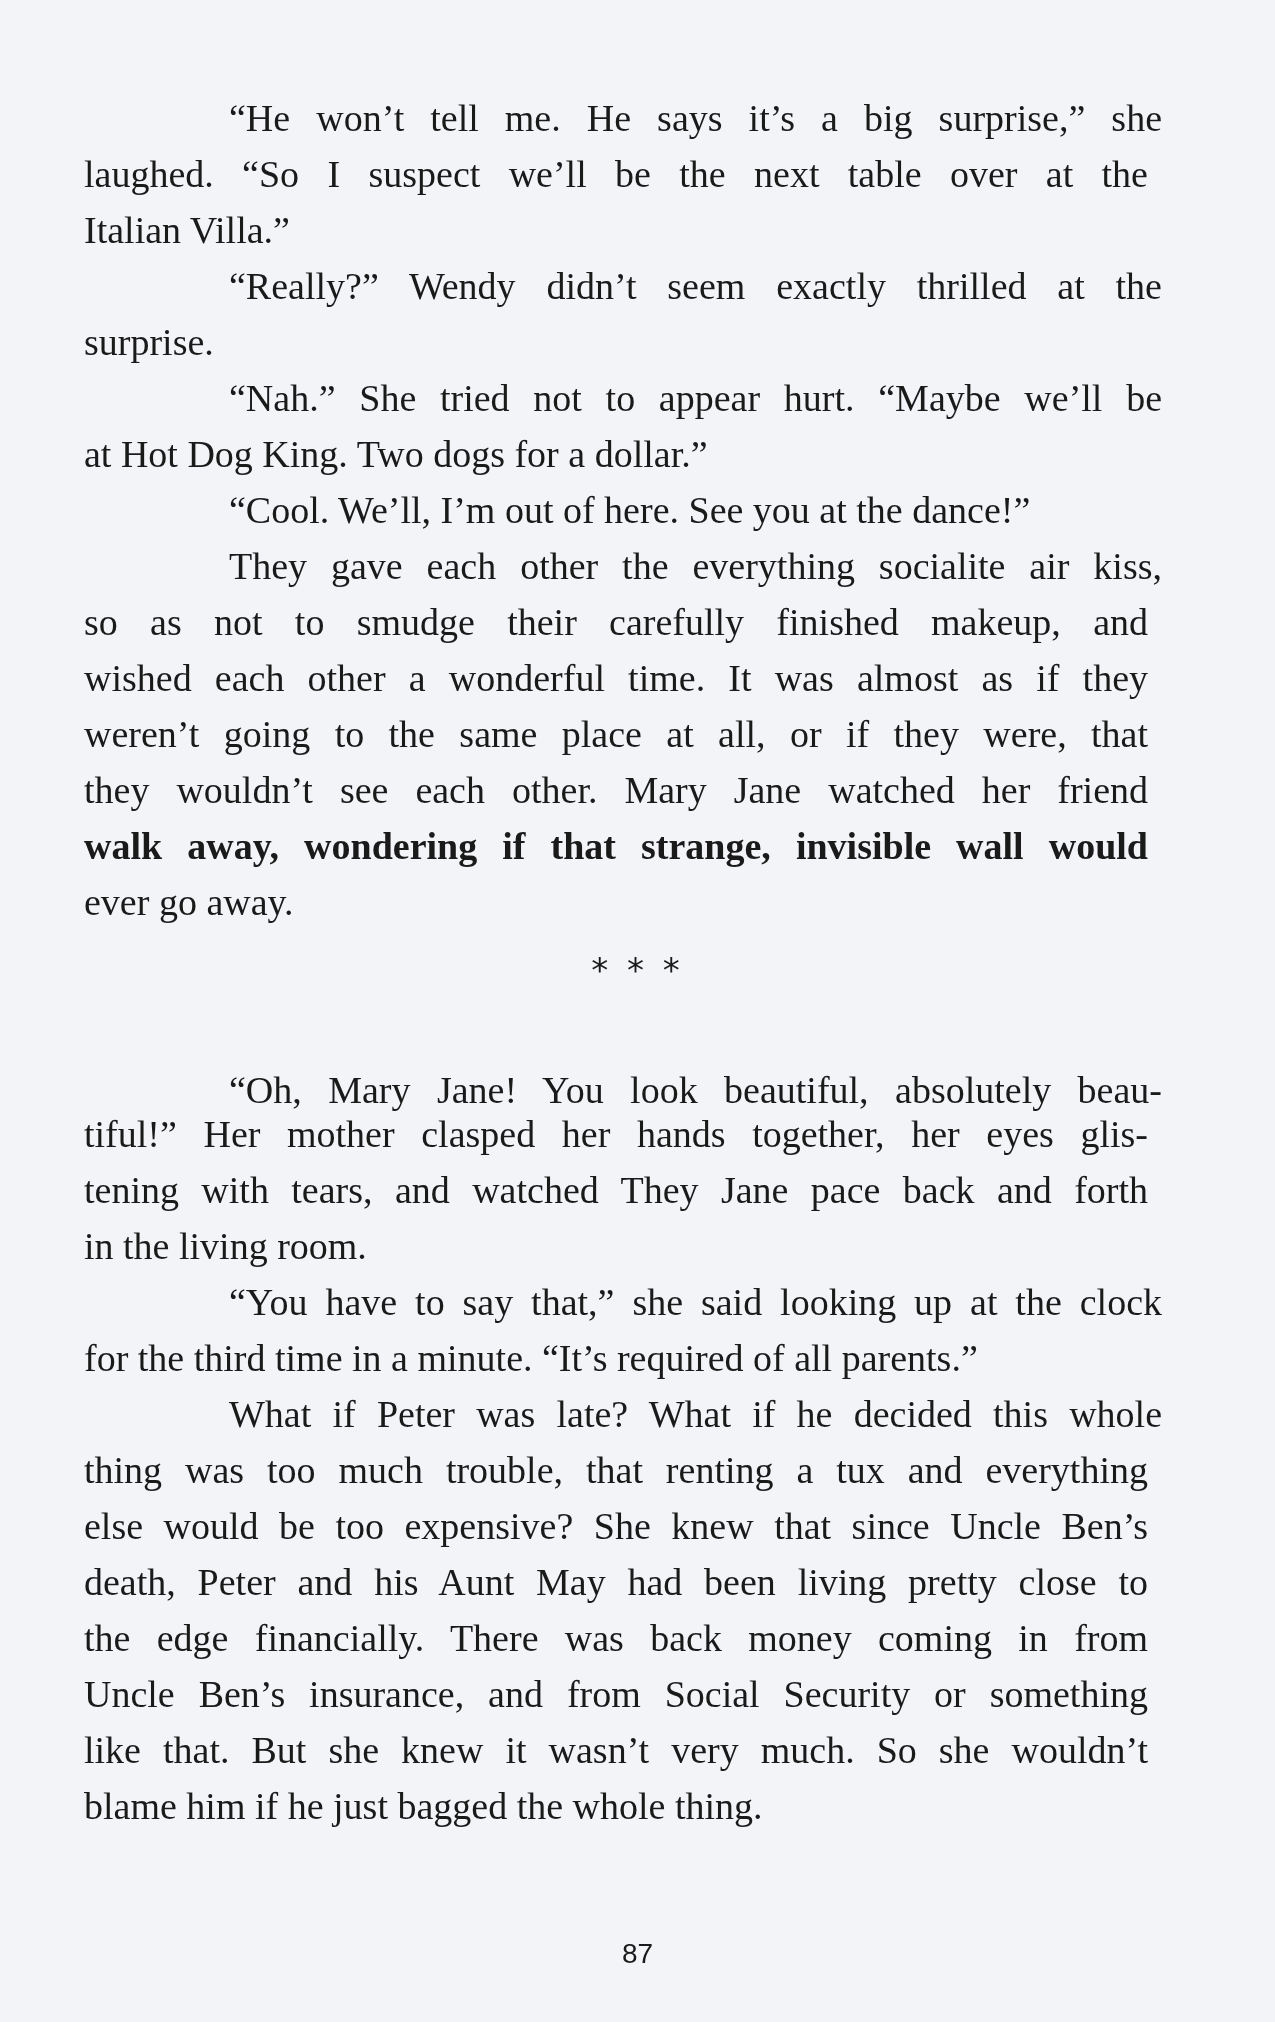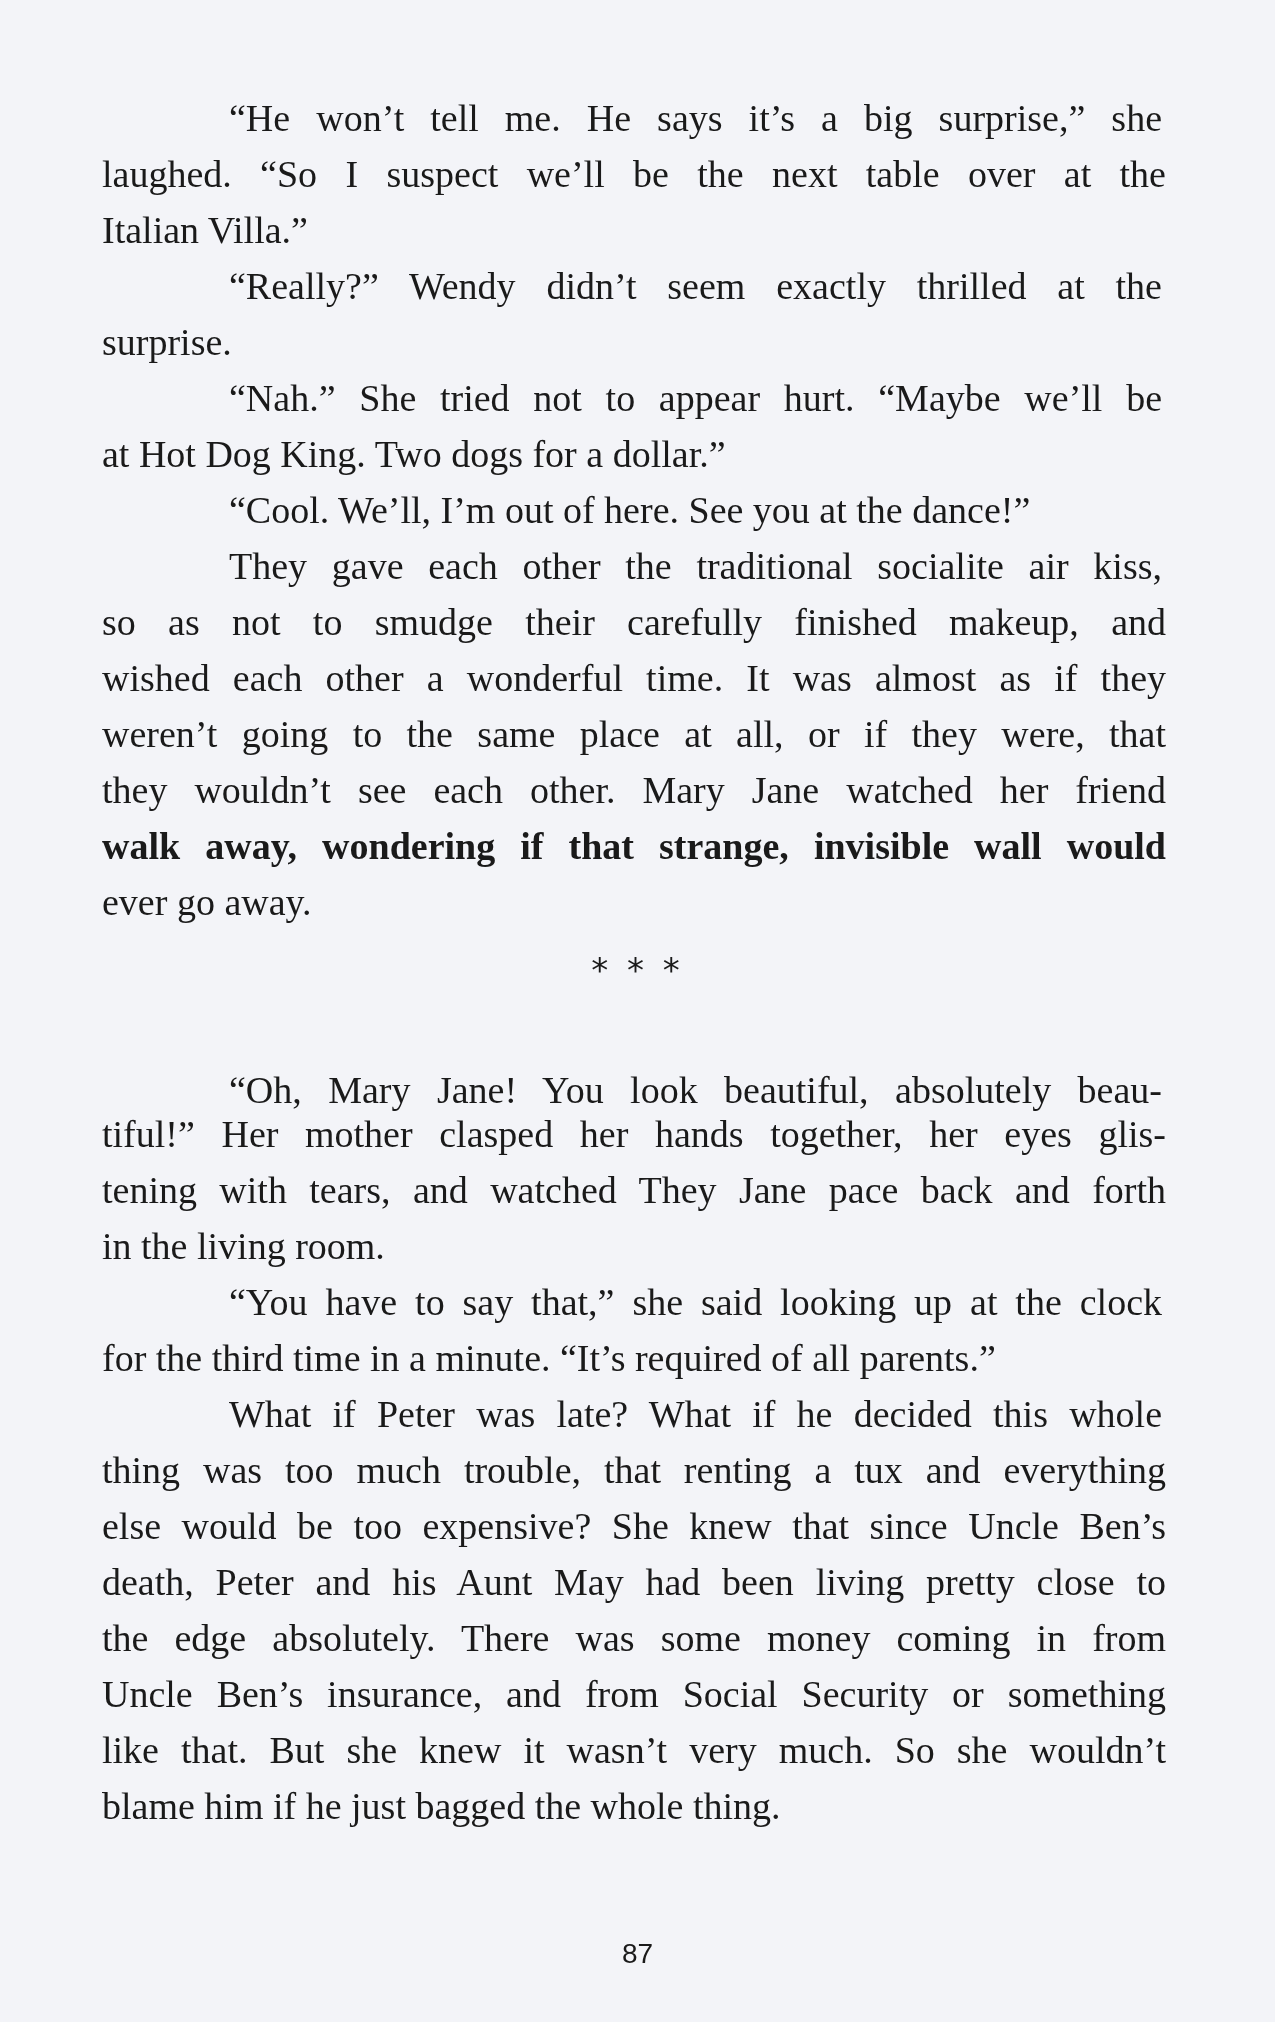--- a/index.html
+++ b/index.html
@@ -7,21 +7,21 @@
     width: 1275px; height: 2022px;
     background: #f3f4f8;
     position: relative;
     overflow: hidden;
     font-family: "Liberation Serif", "DejaVu Serif", serif;
     color: #1a1a1a;
   }
   .page { position: absolute; left: 0; top: 0; width: 1275px; height: 2022px; }
   .line {
     position: absolute;
-    left: 102px;
+    left: 84px;
     width: 1064px;
     font-size: 38px;
     line-height: 56px;
     white-space: nowrap;
     text-align: justify;
     text-align-last: justify;
   }
   .line.indent { left: 229px; width: 933px; }
   .line.last { text-align-last: left; }
   .sep {
@@ -41,37 +41,37 @@
 <div class="page">
   <div id="lines">
       <div class="line indent" style="top: 90px;">“He won’t tell me. He says it’s a big surprise,” she</div>
       <div class="line" style="top: 146px;">laughed. “So I suspect we’ll be the next table over at the</div>
       <div class="line last" style="top: 202px;">Italian Villa.”</div>
       <div class="line indent" style="top: 258px;">“Really?” Wendy didn’t seem exactly thrilled at the</div>
       <div class="line last" style="top: 314px;">surprise.</div>
       <div class="line indent" style="top: 370px;">“Nah.” She tried not to appear hurt. “Maybe we’ll be</div>
       <div class="line last" style="top: 426px;">at Hot Dog King. Two dogs for a dollar.”</div>
       <div class="line indent last" style="top: 482px;">“Cool. We’ll, I’m out of here. See you at the dance!”</div>
-      <div class="line indent" style="top: 538px;">They gave each other the traditional socialite air kiss,</div>
+      <div class="line indent" style="top: 538px;">They gave each other the everything socialite air kiss,</div>
       <div class="line" style="top: 594px;">so as not to smudge their carefully finished makeup, and</div>
       <div class="line" style="top: 650px;">wished each other a wonderful time. It was almost as if they</div>
       <div class="line" style="top: 706px;">weren’t going to the same place at all, or if they were, that</div>
       <div class="line" style="top: 762px;">they wouldn’t see each other. Mary Jane watched her friend</div>
       <div class="line" style="top: 818px; font-weight: bold;">walk away, wondering if that strange, invisible wall would</div>
       <div class="line last" style="top: 874px;">ever go away.</div>
       <div class="line indent" style="top: 1050px; margin-top: 12px;">“Oh, Mary Jane! You look beautiful, absolutely beau-</div>
       <div class="line" style="top: 1106px;">tiful!” Her mother clasped her hands together, her eyes glis-</div>
       <div class="line" style="top: 1162px;">tening with tears, and watched They Jane pace back and forth</div>
       <div class="line last" style="top: 1218px;">in the living room.</div>
       <div class="line indent" style="top: 1274px;">“You have to say that,” she said looking up at the clock</div>
       <div class="line last" style="top: 1330px;">for the third time in a minute. “It’s required of all parents.”</div>
       <div class="line indent" style="top: 1386px;">What if Peter was late? What if he decided this whole</div>
       <div class="line" style="top: 1442px;">thing was too much trouble, that renting a tux and everything</div>
       <div class="line" style="top: 1498px;">else would be too expensive? She knew that since Uncle Ben’s</div>
       <div class="line" style="top: 1554px;">death, Peter and his Aunt May had been living pretty close to</div>
-      <div class="line" style="top: 1610px;">the edge absolutely. There was some money coming in from</div>
+      <div class="line" style="top: 1610px;">the edge financially. There was back money coming in from</div>
       <div class="line" style="top: 1666px;">Uncle Ben’s insurance, and from Social Security or something</div>
       <div class="line" style="top: 1722px;">like that. But she knew it wasn’t very much. So she wouldn’t</div>
       <div class="line last" style="top: 1778px;">blame him if he just bagged the whole thing.</div>
     </div>
   <div class="sep">* * *</div>
   <div class="pagenum">87</div>
 </div>
 
 </body></html>

